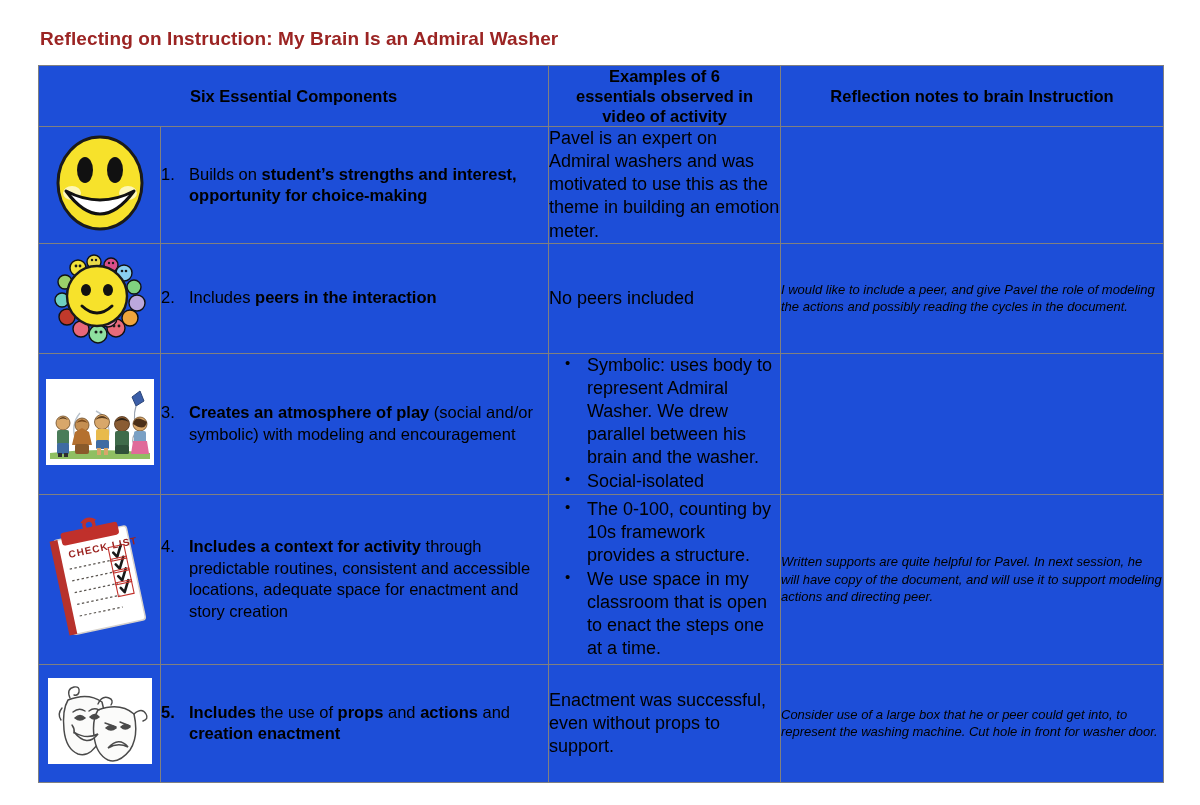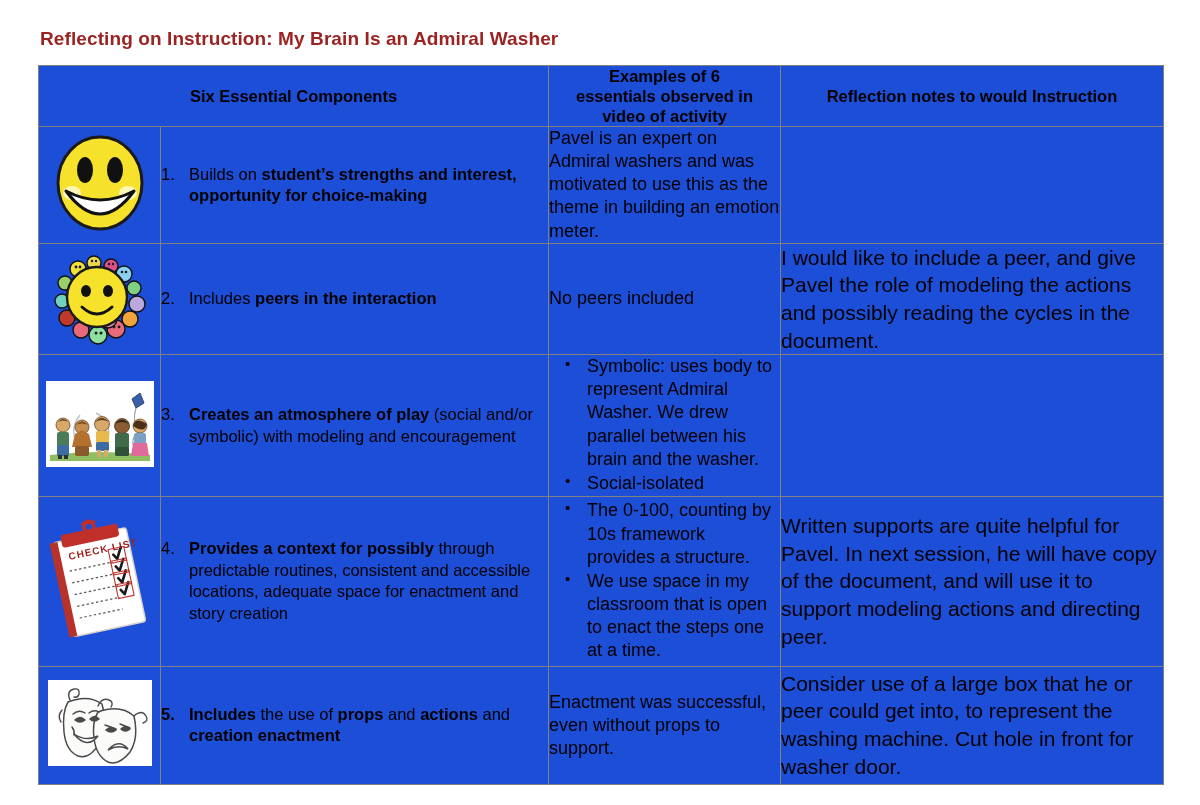--- a/index.html
+++ b/index.html
@@ -69,22 +69,23 @@
     line-height: 1.3;
     padding: 8px 12px 8px 10px;
   }
   td.ex-cell {
     font-size: 18px;
     line-height: 1.28;
     padding: 8px 8px 8px 10px;
     vertical-align: top;
   }
   td.refl-cell {
-    font-size: 21px;
+    font-size: 13px;
     line-height: 1.32;
+    font-style: italic;
     padding: 8px 10px 8px 12px;
   }
   td.ex-cell.mid, td.refl-cell.mid { vertical-align: middle; }
 
   .numlist {
     display: table;
     width: 100%;
   }
   .numrow { display: table-row; }
   .numcell-n {
@@ -146,21 +147,21 @@
         <col class="c-refl">
     </colgroup>
     <thead>
       <tr>
         <th class="hdr hdr-comp" colspan="2">Six Essential Components</th>
         <th class="hdr hdr-ex">
           <span>Examples of 6</span><br>
           <span>essentials observed in</span><br>
           <span>video of activity</span>
         </th>
-        <th class="hdr hdr-refl">Reflection notes to would Instruction</th>
+        <th class="hdr hdr-refl">Reflection notes to brain Instruction</th>
       </tr>
     </thead>
     <tbody>
 
       <tr style="height:113px;">
         <td class="icon-cell">
           <span class="iconbox">
             <svg class="smiley" width="96" height="100" viewBox="0 0 96 100">
               <ellipse cx="48" cy="50" rx="42" ry="46" fill="#f7e22b" stroke="#1a1a1a" stroke-width="3"></ellipse>
               <ellipse cx="33" cy="37" rx="8" ry="13" fill="#111"></ellipse>
@@ -342,21 +343,21 @@
                   <rect x="66" y="74" width="16" height="14"></rect>
                 </g>
               </g>
             </svg>
           </span>
         </td>
         <td class="comp-cell">
           <div class="numlist">
             <div class="numrow">
               <div class="numcell-n">4.</div>
-              <div class="numcell-t"><b>Provides a context for possibly</b> through predictable routines, consistent and accessible locations, adequate space for enactment and story creation</div>
+              <div class="numcell-t"><b>Includes a context for activity</b> through predictable routines, consistent and accessible locations, adequate space for enactment and story creation</div>
             </div>
           </div>
         </td>
         <td class="ex-cell">
           <ul class="bullets">
               <li>The 0-100, counting by 10s framework provides a structure.</li>
               <li>We use space in my classroom that is open to enact the steps one at a time.</li>
             </ul>
         </td>
         <td class="refl-cell mid">

